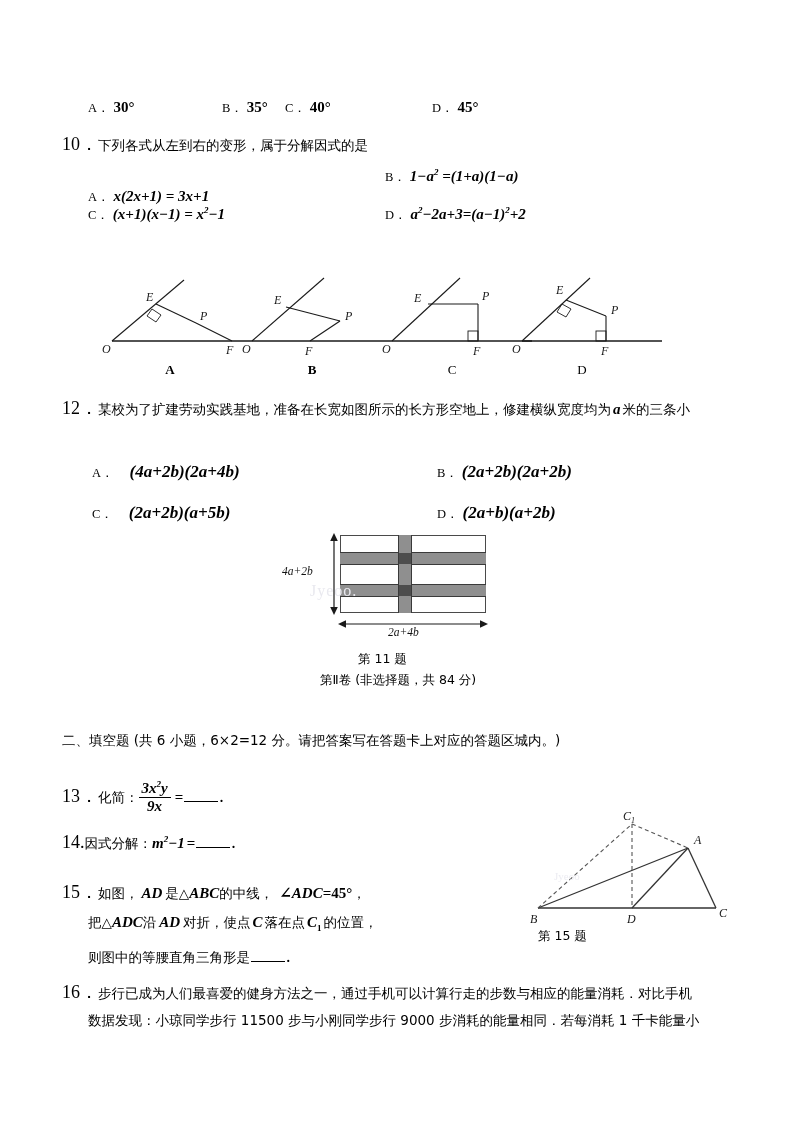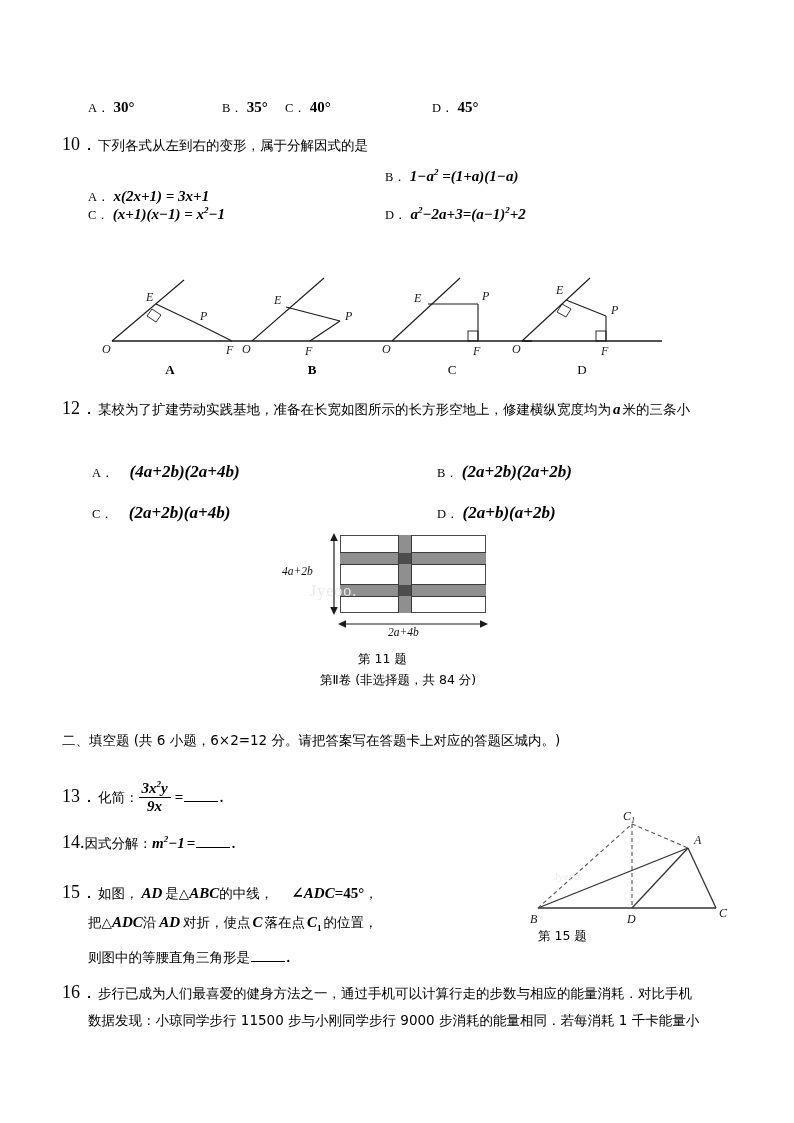--- a/index.html
+++ b/index.html
@@ -257,21 +257,21 @@
   <div class="row" style="left:92px; top:462px;">
     <span class="opt-letter">A．</span>
     <span class="math" style="font-size:17px; margin-left:12px;">(4a+2b)(2a+4b)</span>
   </div>
   <div class="row" style="left:437px; top:462px;">
     <span class="opt-letter">B．</span>
     <span class="math" style="font-size:17px;">(2a+2b)(2a+2b)</span>
   </div>
   <div class="row" style="left:92px; top:503px;">
     <span class="opt-letter">C．</span>
-    <span class="math" style="font-size:17px; margin-left:12px;">(2a+2b)(a+4b)</span>
+    <span class="math" style="font-size:17px; margin-left:12px;">(2a+2b)(a+5b)</span>
   </div>
   <div class="row" style="left:437px; top:503px;">
     <span class="opt-letter">D．</span>
     <span class="math" style="font-size:17px;">(2a+b)(a+2b)</span>
   </div>
 
   <div class="fig12" style="left:340px; top:535px; width:160px; height:85px;">
     <div class="rect12" style="left:0px; top:0px; width:146px; height:78px;"></div>
 
     <div class="band-h" style="left:0px; top:17px; width:146px; height:13px;"></div>
@@ -306,21 +306,21 @@
 
   <div class="row" style="left:62px; top:780px;">
     <span class="qnum">13．</span><span class="cn">化简：</span><span class="frac"><span class="num">3x<sup class="sm">2</sup>y</span><span class="den">9x</span></span><span class="math math-up" style="margin-left:4px;">=</span><span class="blankline"></span><span class="qnum">.</span>
   </div>
 
   <div class="row" style="left:62px; top:832px;">
     <span class="qnum">14.</span><span class="cn">因式分解：</span><span class="math">m<sup class="sm">2</sup>−1</span><span class="math math-up" style="margin-left:2px;">=</span><span class="blankline"></span><span class="qnum">.</span>
   </div>
 
   <div class="row" style="left:62px; top:880px;">
-    <span class="qnum">15．</span><span class="cn">如图，</span><span class="math" style="margin:0 3px;">AD</span><span class="cn">是△</span><span class="math">ABC</span><span class="cn">的中线，</span><span class="math" style="margin-left:18px;">∠ADC</span><span class="math math-up">=</span><span class="math math-up">45°</span><span class="cn">，</span>
+    <span class="qnum">15．</span><span class="cn">如图，</span><span class="math" style="margin:0 3px;">AD</span><span class="cn">是△</span><span class="math">ABC</span><span class="cn">的中线，</span><span class="math" style="margin-left:6px;">∠ADC</span><span class="math math-up">=</span><span class="math math-up">45°</span><span class="cn">，</span>
   </div>
   <div class="row" style="left:88px; top:913px;">
     <span class="cn">把△</span><span class="math">ADC</span><span class="cn">沿</span><span class="math" style="margin:0 3px;">AD</span><span class="cn">对折，使点</span><span class="math" style="margin:0 2px;">C</span><span class="cn">落在点</span><span class="math" style="margin:0 2px;">C<sub class="sm">1</sub></span><span class="cn">的位置，</span>
   </div>
   <div class="row" style="left:88px; top:946px;">
     <span class="cn">则图中的等腰直角三角形是</span><span class="blankline"></span><span class="qnum">.</span>
   </div>
 
   <svg style="position:absolute; left:516px; top:818px;" width="230" height="110">
 

